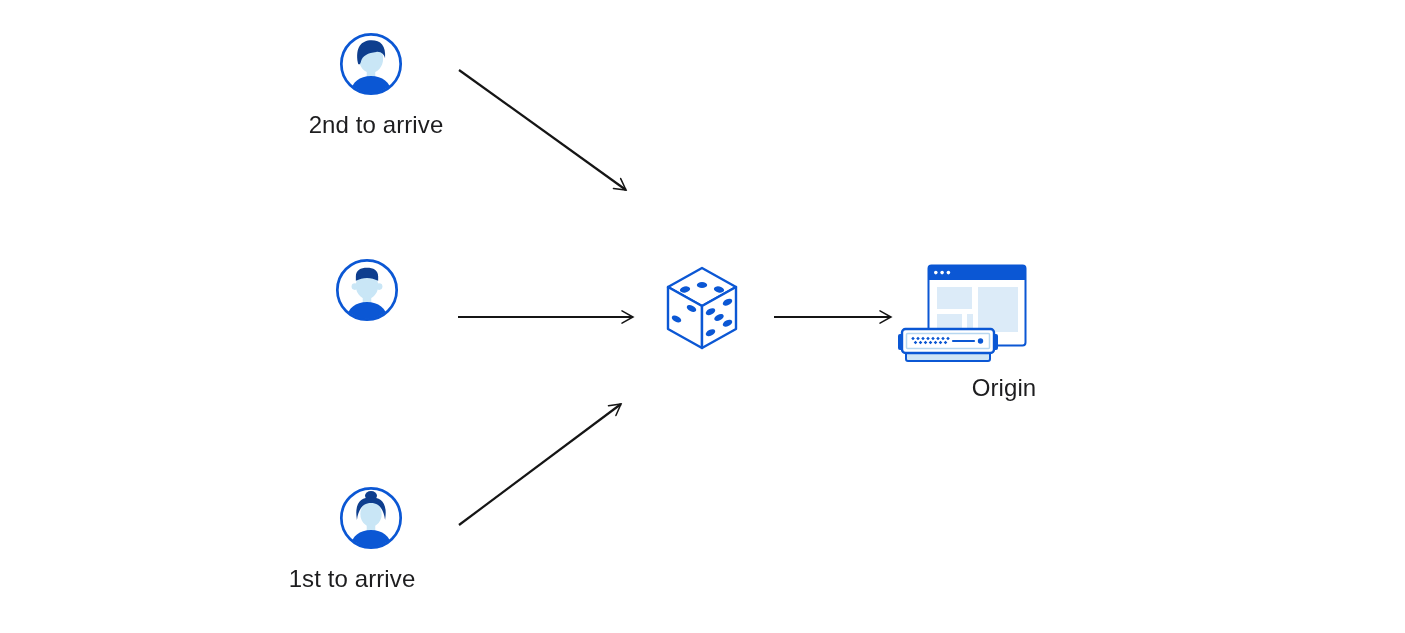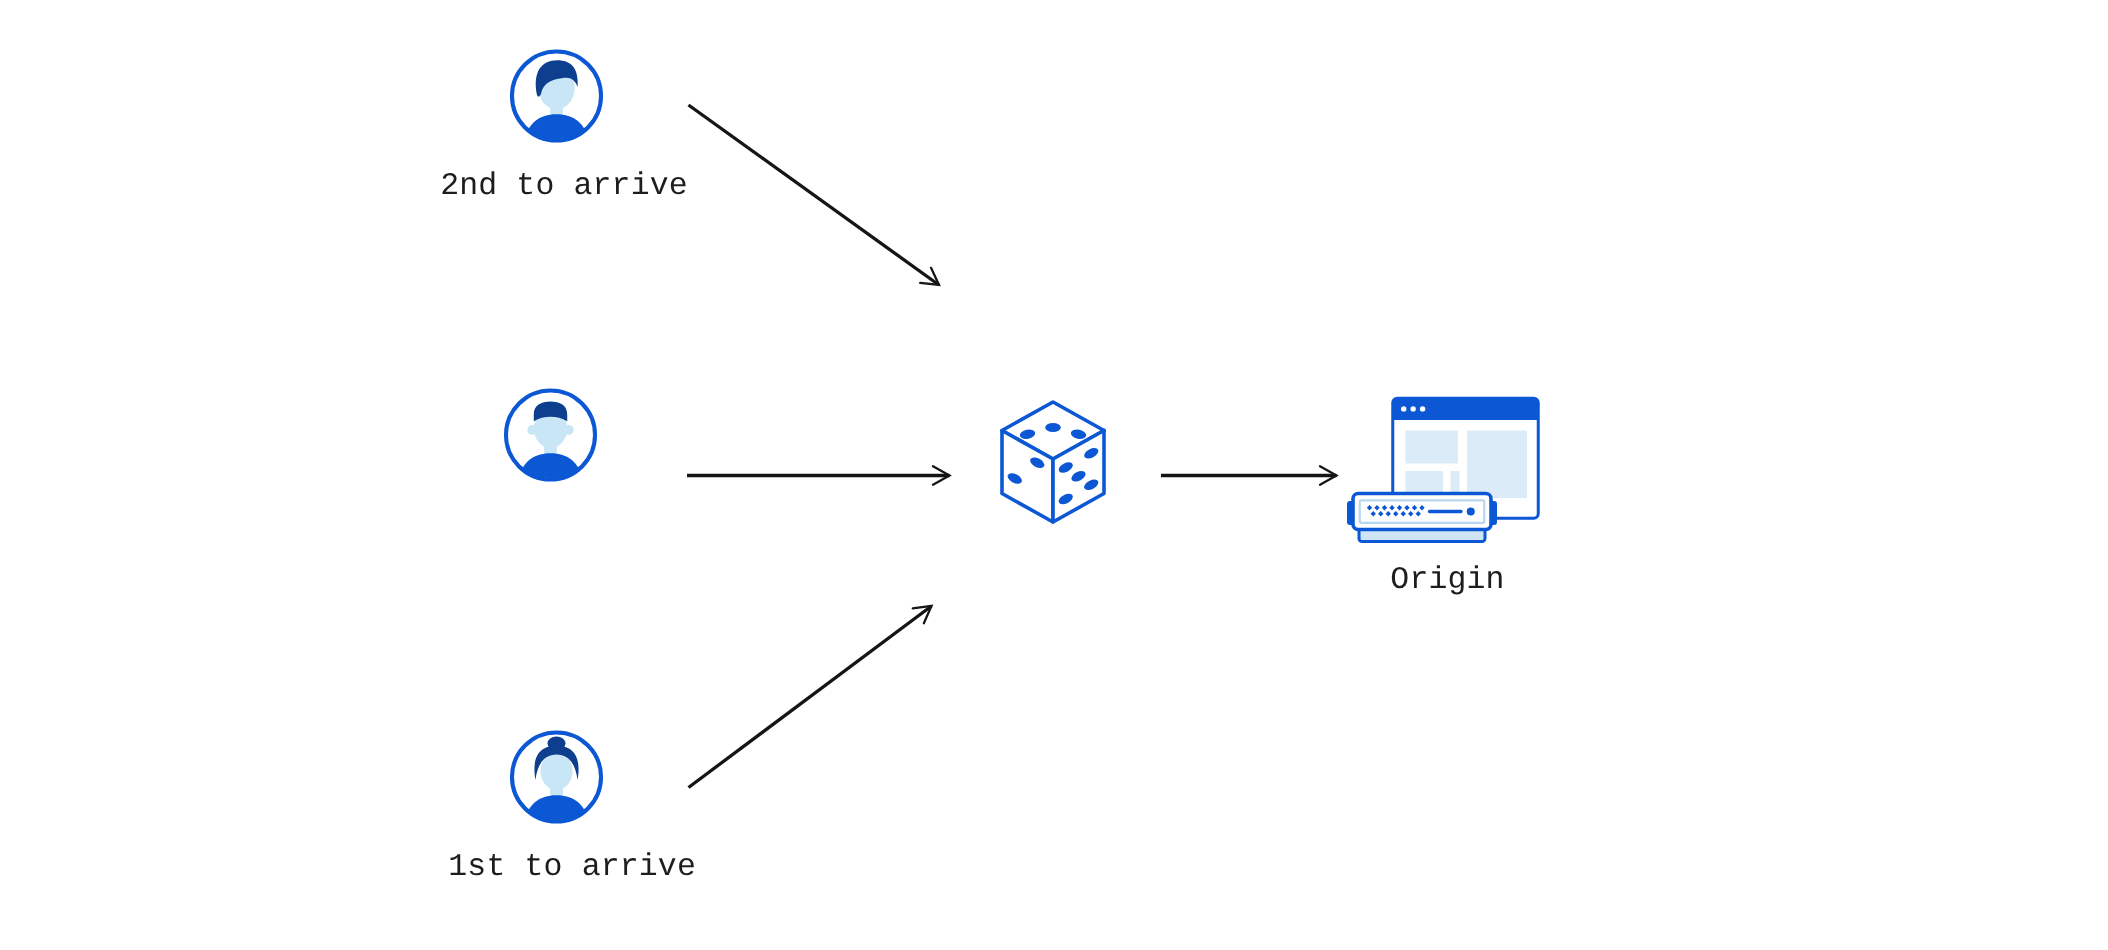--- a/index.html
+++ b/index.html
@@ -10,28 +10,27 @@
     font-family:"Liberation Sans", sans-serif;
     overflow:hidden;
   }
   .layer{position:absolute;left:0;top:0;}
   .avatar{position:absolute;width:64px;height:64px;}
   #avatar-second{left:339px;top:32px;}
   #avatar-third{left:335px;top:258px;}
   #avatar-first{left:339px;top:486px;}
   .node-label{
     position:absolute;width:200px;text-align:center;
-    font-size:21px;line-height:22px;color:var(--text,#1d1d1f);
+    font-size:24px;line-height:22px;color:var(--text,#1d1d1f);
     letter-spacing:.1px;
-    font-family:Liberation Mono, monospace;
   }
   #label-second{left:276px;top:114px;}
   #label-third{left:272px;top:340px;}
-  #label-first{left:264px;top:568px;text-align:right;}
-  #label-origin{left:865px;top:377px;}
+  #label-first{left:252px;top:568px;}
+  #label-origin{left:904px;top:377px;}
   #dice{position:absolute;left:660px;top:260px;width:85px;height:95px;}
   #origin-icon{position:absolute;left:890px;top:255px;width:145px;height:115px;}
 </style>
 </head>
 <body>
 
 <div class="canvas">
 
   <svg class="layer" width="1405" height="633" viewBox="0 0 1405 633" aria-hidden="true">
     <defs>

